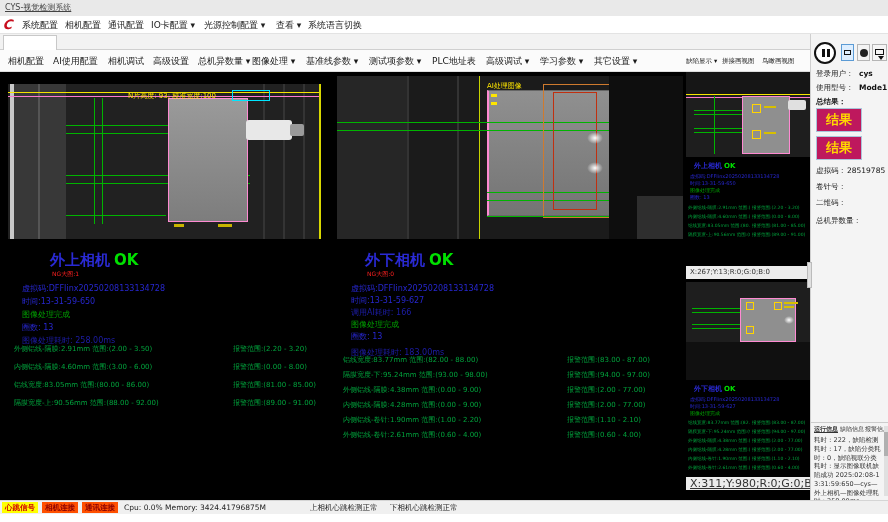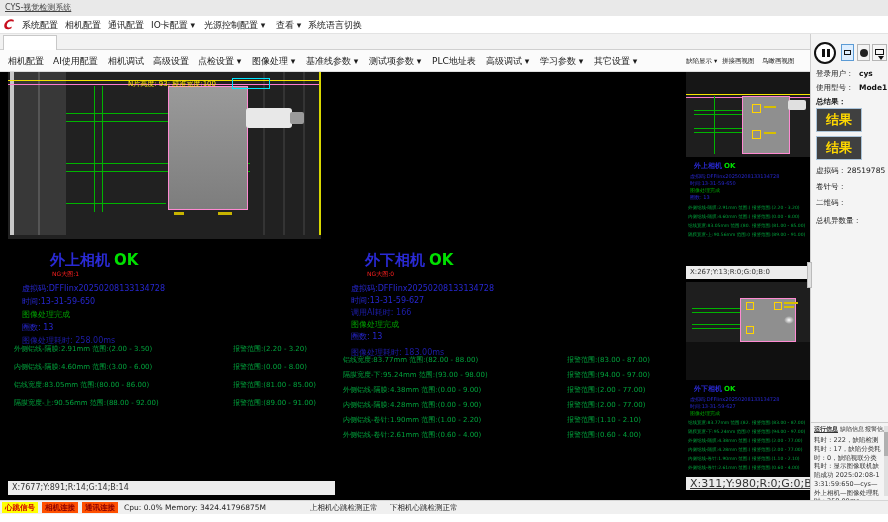--- a/index.html
+++ b/index.html
@@ -33,21 +33,21 @@
   .mline{font-size:5px;white-space:nowrap;}
   .mini-m,.mini-a{position:absolute;font-size:4.5px;color:#00a33c;white-space:nowrap;overflow:hidden;}
   
   .hline{position:absolute;height:1px;background:#00b400;}
   .vline{position:absolute;width:1px;background:#00b400;}
   .ylabel{position:absolute;font-size:7px;color:#ffe600;white-space:nowrap;z-index:5;}
   
   #sidebar{left:810px;top:34px;width:78px;height:466px;background:#f4f4f4;border-left:1px solid #cfcfcf;box-sizing:border-box;}
   .sb-label{position:absolute;font-size:7.5px;color:#222;white-space:nowrap;}
   .sb-value{position:absolute;font-size:7.5px;color:#111;font-weight:bold;white-space:nowrap;}
-  .result-box{position:absolute;left:5px;width:44px;height:22px;background:#404040;border:1px solid #aac4da;color:#ffd800;font-size:13px;font-weight:bold;text-align:center;line-height:22px;}
+  .result-box{position:absolute;left:5px;width:44px;height:22px;background:#be185d;border:1px solid #aac4da;color:#ffd800;font-size:13px;font-weight:bold;text-align:center;line-height:22px;}
   .info-tab{position:absolute;top:0;font-size:6px;color:#333;white-space:nowrap;}
   .sb-log{position:absolute;left:3px;top:13px;width:68px;font-size:6.5px;color:#333;line-height:1.35;word-break:break-all;}
   .icon-btn{position:absolute;background:#f4f4f4;border:1px solid #b5b5b5;box-sizing:border-box;}
   
   #statusbar{left:0;top:500px;width:888px;height:14px;background:#f0f0f0;border-top:1px solid #d5d5d5;box-sizing:border-box;}
   .badge{position:absolute;top:1px;height:11px;line-height:11px;font-size:7.5px;padding:0 3px;font-weight:bold;}
   .sb-text{position:absolute;top:1px;height:11px;line-height:11px;font-size:7.5px;color:#222;white-space:nowrap;}
 </style>
 </head>
 <body>
@@ -71,37 +71,37 @@
 
   <div class="abs" id="tabrow">
     <div class="runtab">运行图像</div>
   </div>
 
   <div class="abs" id="toolbar">
     <span class="tool-item" style="left:8px">相机配置</span>
     <span class="tool-item" style="left:53px">AI使用配置</span>
     <span class="tool-item" style="left:108px">相机调试</span>
     <span class="tool-item" style="left:153px">高级设置</span>
-    <span class="tool-item" style="left:198px">点检设置 ▾</span>
+    <span class="tool-item" style="left:198px">总机异数量 ▾</span>
     <span class="tool-item" style="left:252px">图像处理 ▾</span>
     <span class="tool-item" style="left:306px">基准线参数 ▾</span>
     <span class="tool-item" style="left:369px">测试项参数 ▾</span>
     <span class="tool-item" style="left:432px">PLC地址表</span>
     <span class="tool-item" style="left:486px">高级调试 ▾</span>
     <span class="tool-item" style="left:540px">学习参数 ▾</span>
     <span class="tool-item" style="left:594px">其它设置 ▾</span>
 
     <span class="tool-item" style="left:686px;font-size:6.5px">缺陷显示 ▾</span>
     <span class="tool-item" style="left:722px;font-size:6.5px">拼接画视图</span>
     <span class="tool-item" style="left:762px;font-size:6.5px">鸟瞰画视图</span>
   </div>
 
   <div class="abs" id="main">
 
-    <div class="abs img-view" style="left:8px;top:0;width:313px;height:210px;">
+    <div class="abs img-view" style="left:8px;top:12px;width:313px;height:210px;">
       <div class="abs" style="left:2px;top:0;width:4px;height:163px;background:#c8c8c8;"></div>
       <div class="abs" style="left:6px;top:0;width:52px;height:163px;background:#383838;"></div>
       <div class="abs" style="left:30px;top:0;width:2px;height:163px;background:#555;"></div>
       <div class="abs" style="left:255px;top:0;width:2px;height:163px;background:#343434;"></div>
       <div class="abs" style="left:275px;top:0;width:2px;height:163px;background:#343434;"></div>
       <div class="abs" style="left:295px;top:0;width:2px;height:163px;background:#343434;"></div>
       <div class="hline" style="left:0;top:8px;width:313px;background:#f5e400;"></div>
       <div class="hline" style="left:0;top:12px;width:313px;background:#ff7ad0;"></div>
       <div class="vline" style="left:86px;top:14px;height:126px;"></div>
       <div class="vline" style="left:94px;top:14px;height:126px;"></div>
@@ -139,22 +139,42 @@
       </div>
       <div class="mrow" style="top:141px;">
         <span class="mcol" style="left:6px;width:215px;">铝线宽度:83.05mm 范围:(80.00 - 86.00)</span>
         <span class="acol" style="left:225px;width:100px;">报警范围:(81.00 - 85.00)</span>
       </div>
       <div class="mrow" style="top:159px;">
         <span class="mcol" style="left:6px;width:215px;">隔膜宽度-上:90.56mm 范围:(88.00 - 92.00)</span>
         <span class="acol" style="left:225px;width:100px;">报警范围:(89.00 - 91.00)</span>
       </div>
     </div>
-    <div class="abs coordbar" style="left:8px;top:409px;width:327px;height:14px;">X:7677;Y:891;R:14;G:14;B:14</div>
-
+
+    <div class="abs img-view" style="left:337px;top:4px;width:346px;height:163px;background:#1b1b1b;">
+      <div class="abs" style="left:0;top:0;width:70px;height:163px;background:#262626;"></div>
+      <div class="abs" style="left:70px;top:0;width:2px;height:163px;background:#333;"></div>
+      <div class="abs" style="left:120px;top:0;width:2px;height:163px;background:#333;"></div>
+      <div class="abs" style="left:142px;top:0;width:1px;height:163px;background:#c8d400;"></div>
+      <div class="ylabel" style="left:150px;top:5px;">AI处理图像</div>
+      <div class="abs" style="left:150px;top:14px;width:122px;height:126px;background:linear-gradient(#909090,#747474);border-left:2px solid #ff8ad2;border-top:1px solid #666;border-bottom:1px solid #666;box-sizing:border-box;"></div>
+      <div class="abs" style="left:154px;top:18px;width:6px;height:3px;background:#ffe600;"></div>
+      <div class="abs" style="left:154px;top:26px;width:6px;height:3px;background:#ffe600;"></div>
+      <div class="hline" style="left:0;top:46px;width:272px;"></div>
+      <div class="hline" style="left:0;top:54px;width:272px;"></div>
+      <div class="hline" style="left:150px;top:116px;width:196px;"></div>
+      <div class="hline" style="left:150px;top:124px;width:196px;"></div>
+      <div class="abs" style="left:206px;top:8px;width:86px;height:134px;border:1px solid #cf7a2e;box-sizing:border-box;"></div>
+      <div class="abs" style="left:216px;top:16px;width:44px;height:118px;border:1px solid #c03010;box-sizing:border-box;"></div>
+      <div class="abs" style="left:272px;top:0;width:74px;height:163px;background:#0e0e0e;"></div>
+      <div class="abs" style="left:300px;top:120px;width:46px;height:43px;background:#2e2e2e;"></div>
+      <div class="abs" style="left:250px;top:56px;width:16px;height:12px;border-radius:50%;background:radial-gradient(#fff,#fff0 70%);"></div>
+      <div class="abs" style="left:250px;top:86px;width:16px;height:12px;border-radius:50%;background:radial-gradient(#fff,#fff0 70%);"></div>
+      <div class="hline" style="left:150px;top:140px;width:122px;"></div>
+    </div>
     <div class="abs textarea" style="left:337px;top:167px;width:346px;height:242px;">
       <div class="abs cam-title" style="left:28px;top:12px;">
         <span>外下相机</span><span class="ok">OK</span>
       </div>
       <div class="abs ng-note" style="left:30px;top:31px;">NG大图:0</div>
       <div class="abs pline c-blue" style="left:14px;top:44px;">虚拟码:DFFIinx20250208133134728</div>
       <div class="abs pline c-blue" style="left:14px;top:56px;">时间:13-31-59-627</div>
       <div class="abs pline c-nav" style="left:14px;top:68px;">调用AI耗时: 166</div>
       <div class="abs pline c-green" style="left:14px;top:80px;">图像处理完成</div>
       <div class="abs pline c-blue" style="left:14px;top:92px;">圈数: 13</div>

